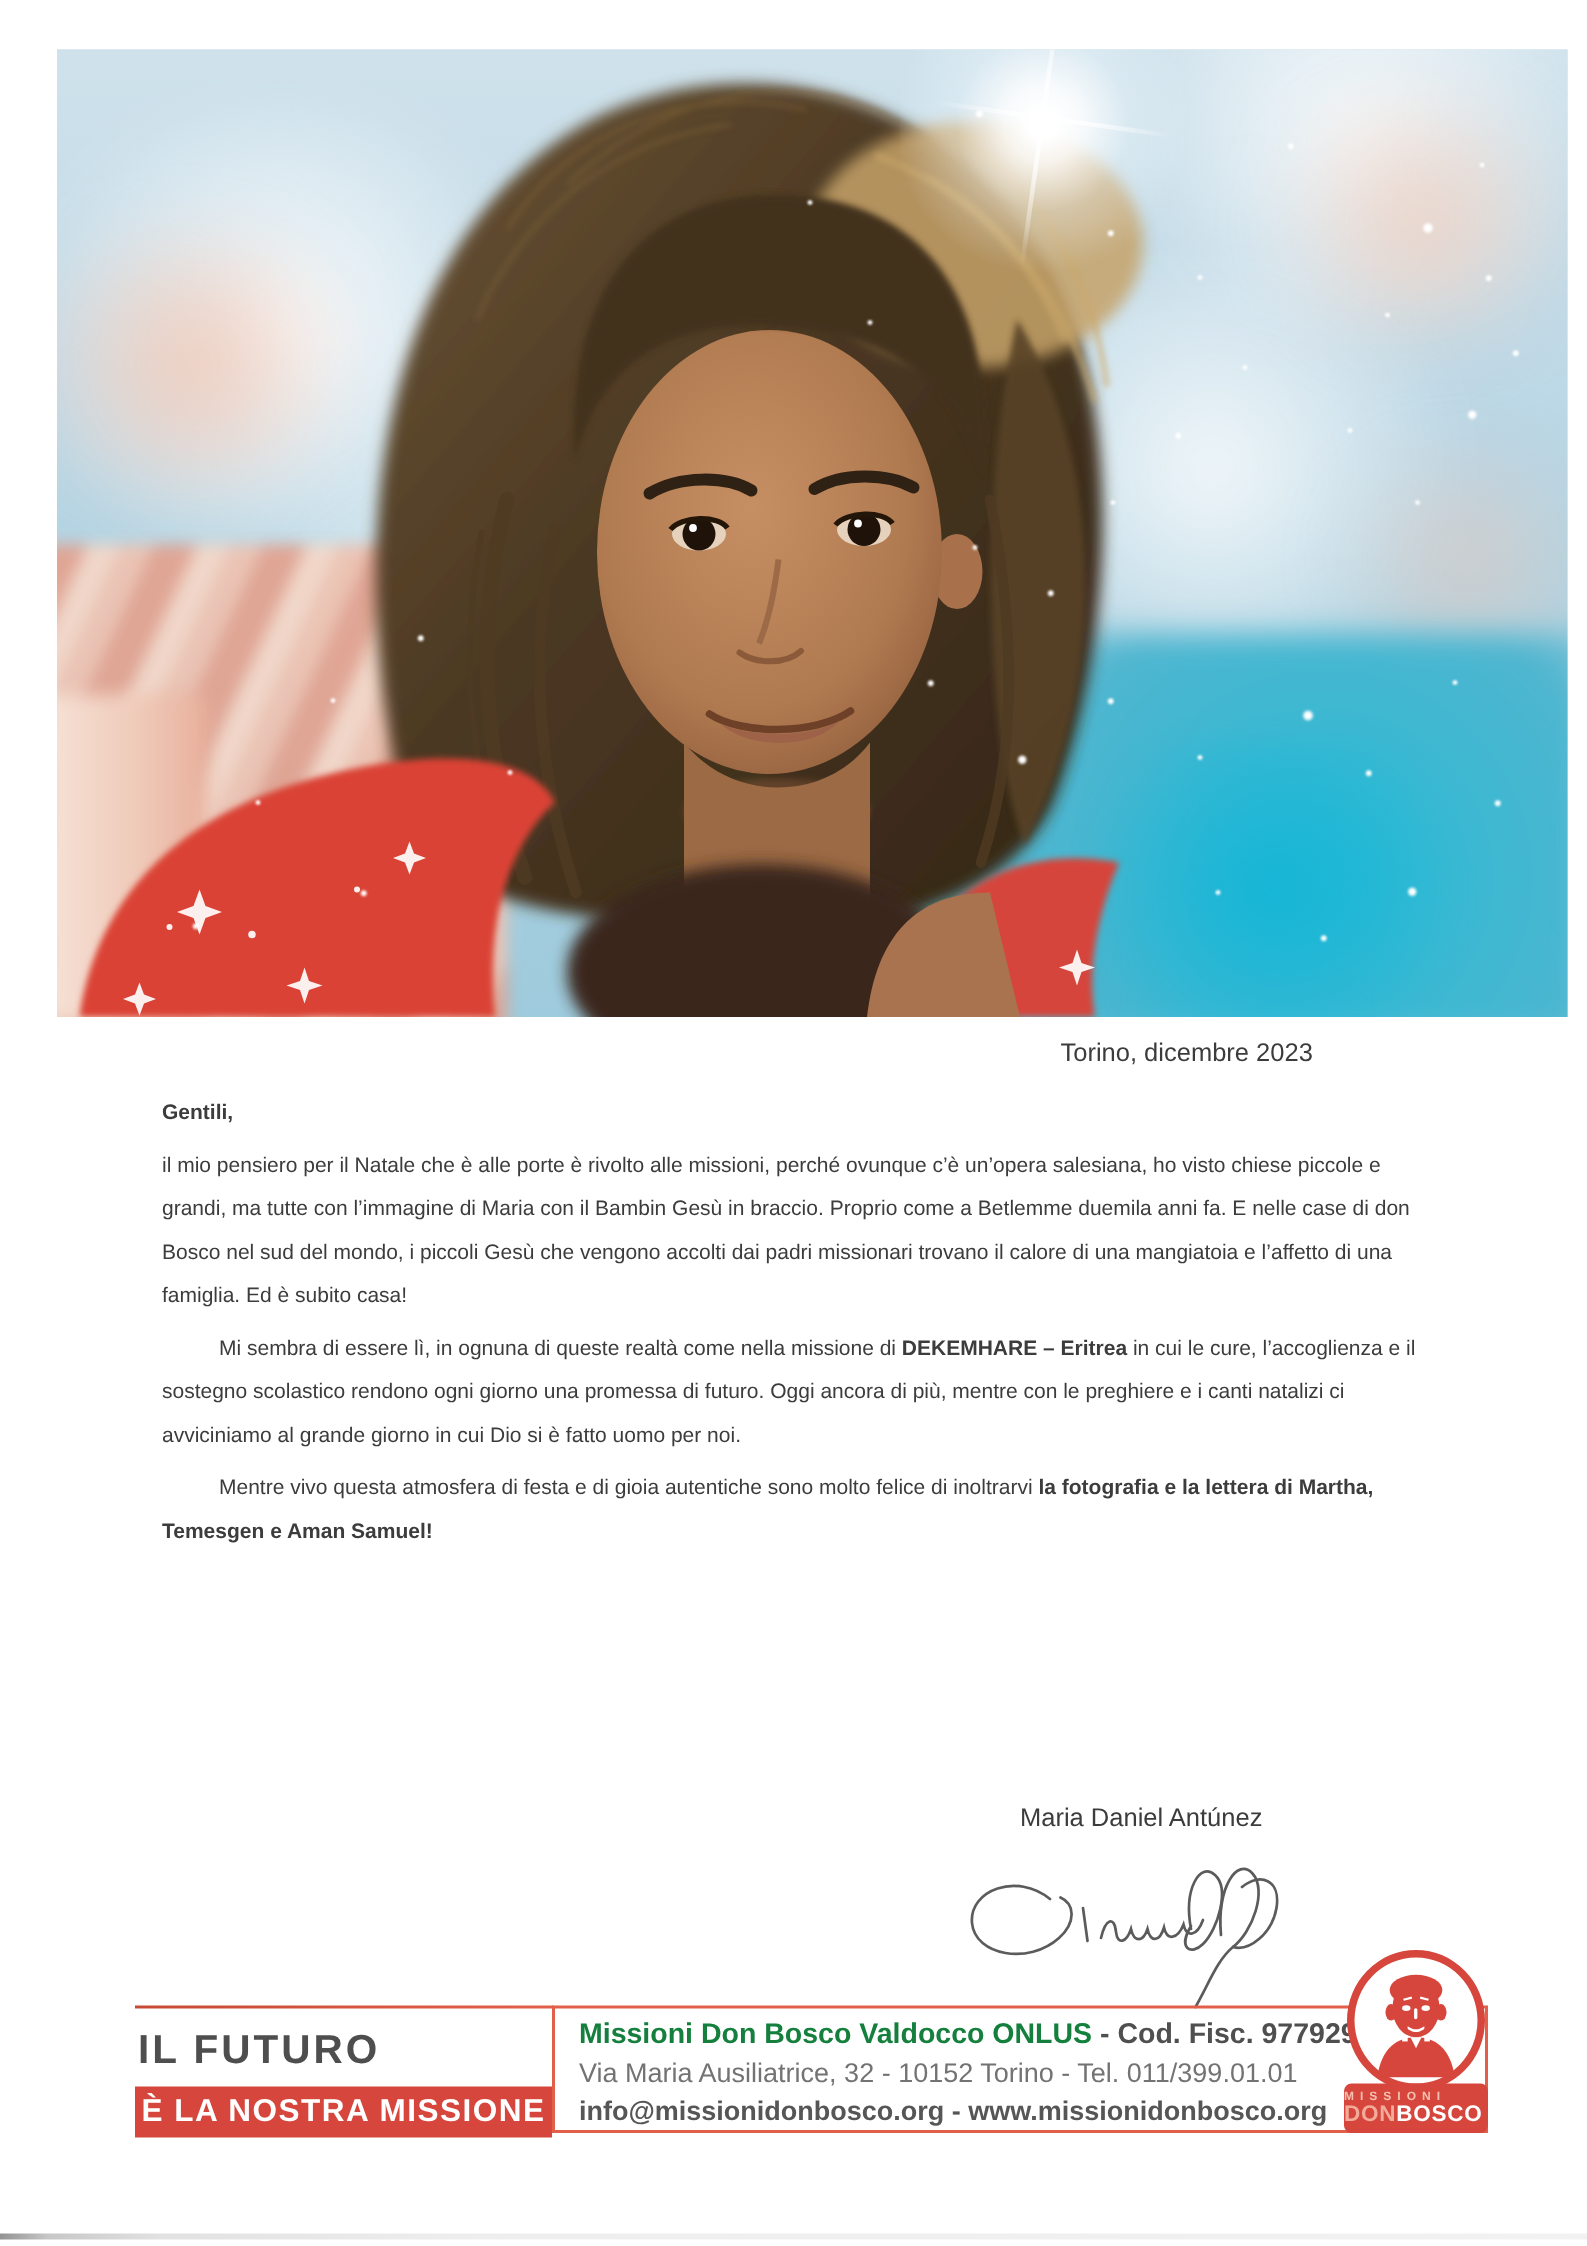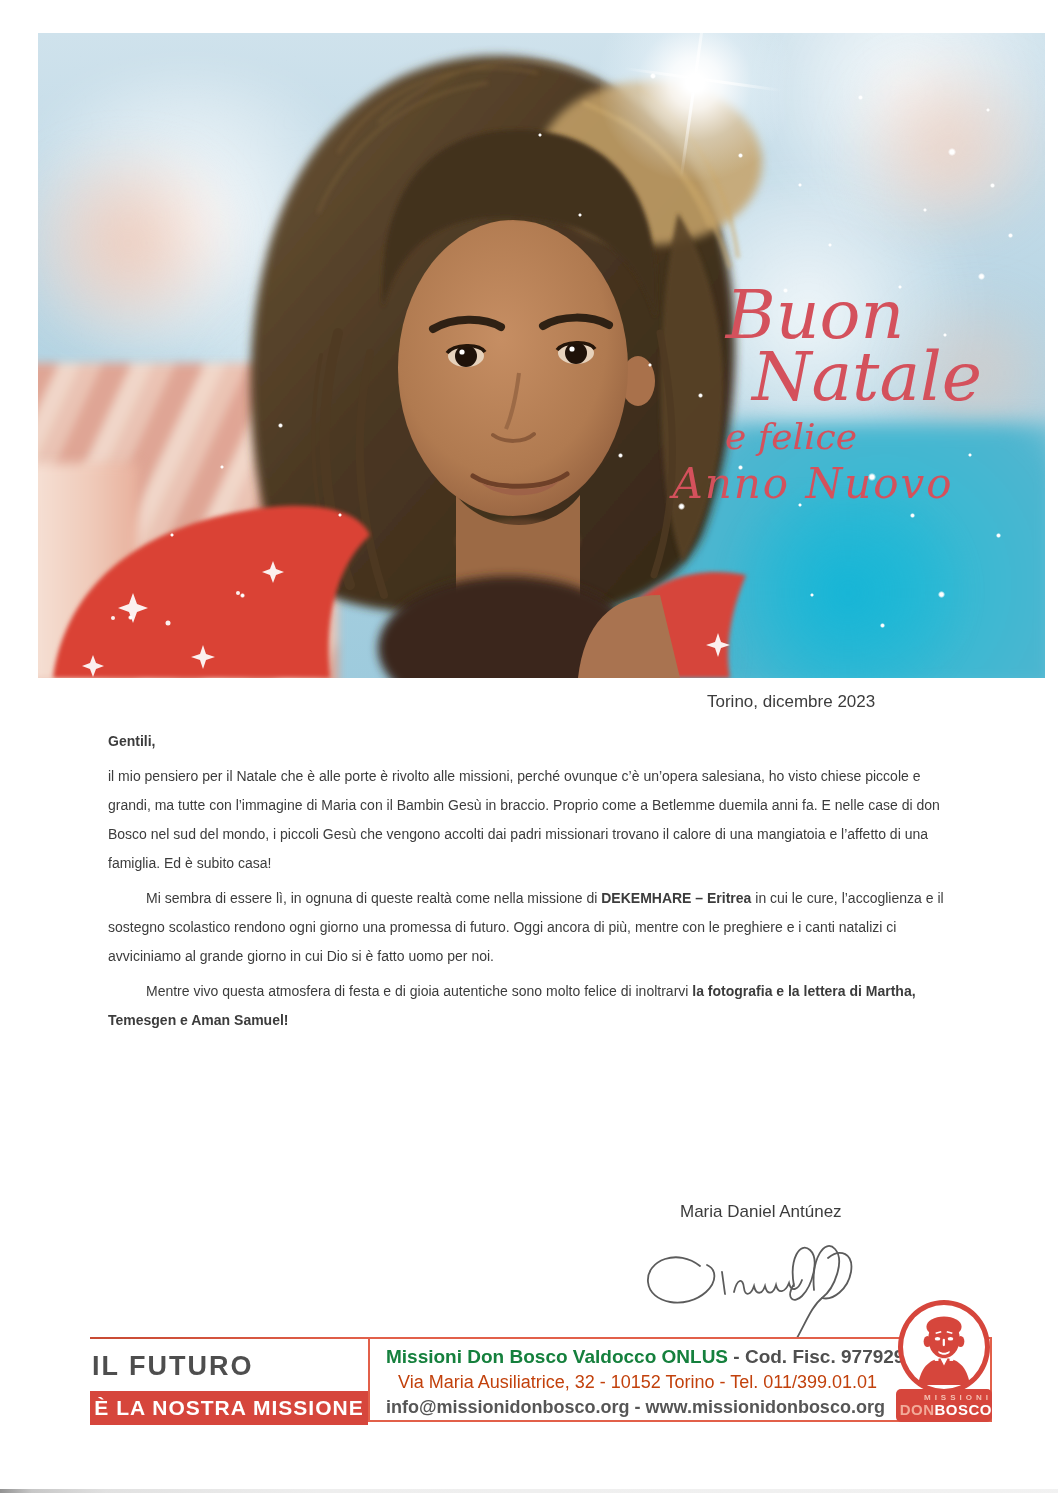--- a/index.html
+++ b/index.html
@@ -54,28 +54,28 @@
   .sign-name{position:absolute;left:680px;top:1202px;font-size:17px;}
   svg.signature{position:absolute;left:636px;top:1230px;width:240px;height:110px;}
 
   
   .rule-left{position:absolute;left:90px;top:1337px;width:279px;height:2px;background:linear-gradient(90deg,#c84a33,#e2604a);}
   .contact-box{position:absolute;left:368px;top:1337px;width:624px;height:85px;border:2px solid #e2604a;box-sizing:border-box;}
   .contact-inner{position:absolute;left:16px;top:5px;width:590px;}
   .contact-l1{font-size:19px;font-weight:bold;line-height:26px;white-space:nowrap;}
   .org-red{color:#15803d;}
   .org-gray{color:#4f4f4f;}
-  .contact-l2{font-size:18px;color:#c2410c;line-height:25px;white-space:nowrap;margin-left:12px;}
+  .contact-l2{font-size:18px;color:#737373;line-height:25px;white-space:nowrap;}
   .contact-l3{font-size:18px;color:#565656;font-weight:bold;line-height:25px;white-space:nowrap;}
   .il-futuro{position:absolute;left:92px;top:1344px;width:278px;font-size:27px;font-weight:bold;color:#4e4e4e;letter-spacing:2px;line-height:44px;}
   .mission-box{position:absolute;left:90px;top:1391px;width:278px;height:34px;background:#d6463c;color:#ffffff;
                font-weight:bold;font-size:21px;letter-spacing:1px;text-align:center;line-height:34px;}
   .logo-circle{position:absolute;left:898px;top:1300px;width:82px;height:84px;border:5px solid #d6463c;border-radius:50%;background:#ffffff;z-index:3;}
   .logo-circle svg{position:absolute;left:4px;top:6px;}
-  .logo-badge{position:absolute;left:896px;top:1389px;width:96px;height:33px;background:#d6463c;border-radius:5px;z-index:3;text-align:right;}
+  .logo-badge{position:absolute;left:896px;top:1389px;width:96px;height:33px;background:#d6463c;border-radius:5px;z-index:3;text-align:left;}
   .badge-l1{font-size:8px;letter-spacing:4px;color:#f4c0b2;margin-top:4px;font-weight:bold;}
   .badge-l2{font-size:15px;font-weight:bold;color:#ffffff;line-height:16px;letter-spacing:.5px;}
   .badge-l2 .don{color:#f2aa99;margin-top:36px;}
   .scan-edge{position:absolute;left:0;top:1489px;width:1058px;height:4px;opacity:.85;
              background:linear-gradient(90deg,#7f7f7f 0,#bdbdbd 3%,#dcdcdc 10%,#ebebeb 30%,#efefef 100%);}
 </style>
 </head>
 <body>
 
 <div class="page">
@@ -208,26 +208,20 @@
         <div class="sp" style="left: 300px; top: 480px; width: 4px; height: 4px;"></div>
         <div class="sp" style="left: 202px; top: 560px; width: 5px; height: 5px;"></div>
         <div class="sp" style="left: 132px; top: 500px; width: 4px; height: 4px;"></div>
         <div class="sp" style="left: 90px; top: 582px; width: 5px; height: 5px;"></div>
         <div class="sp" style="left: 540px; top: 180px; width: 4px; height: 4px;"></div>
         <div class="sp" style="left: 500px; top: 100px; width: 4px; height: 4px;"></div>
         <div class="sp" style="left: 952px; top: 150px; width: 5px; height: 5px;"></div>
         <div class="sp" style="left: 885px; top: 175px; width: 4px; height: 4px;"></div>
       </div>
 
-    <div class="greeting">
-      <div class="g1">Buon</div>
-      <div class="g2">Natale</div>
-      <div class="g3">e felice</div>
-      <div class="g4">Anno Nuovo</div>
-    </div>
   </div>
 
   <div class="dateline">Torino, dicembre 2023</div>
 
   <div class="letter-body">
     <p class="salutation">Gentili,</p>
     <p>il mio pensiero per il Natale che è alle porte è rivolto alle missioni, perché ovunque c’è un’opera salesiana, ho visto chiese piccole e grandi, ma tutte con l’immagine di Maria con il Bambin Gesù in braccio. Proprio come a Betlemme duemila anni fa. E nelle case di don Bosco nel sud del mondo, i piccoli Gesù che vengono accolti dai padri missionari trovano il calore di una mangiatoia e l’affetto di una famiglia. Ed è subito casa!</p>
     <p class="ind"><span>Mi sembra di essere lì, in ognuna di queste realtà come nella missione di </span><b>DEKEMHARE – Eritrea</b><span> in cui le cure, l’accoglienza e il sostegno scolastico rendono ogni giorno una promessa di futuro. Oggi ancora di più, mentre con le preghiere e i canti natalizi ci avviciniamo al grande giorno in cui Dio si è fatto uomo per noi.</span></p>
     <p class="ind"><span>Mentre vivo questa atmosfera di festa e di gioia autentiche sono molto felice di inoltrarvi </span><b>la fotografia e la lettera di Martha, Temesgen e Aman Samuel!</b></p>
   </div>

